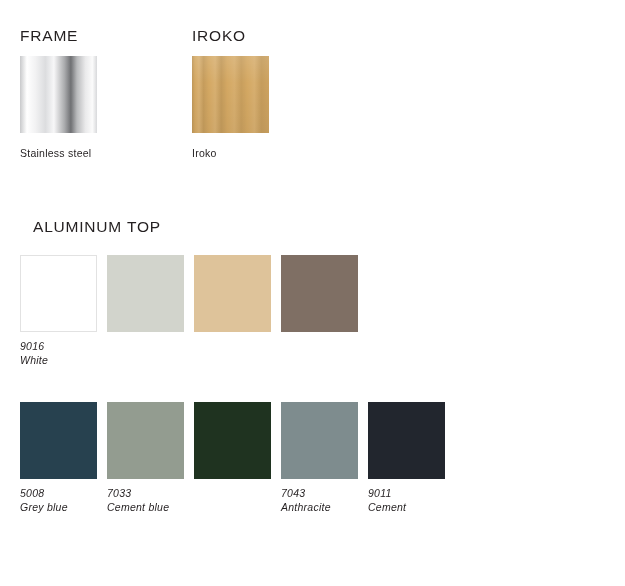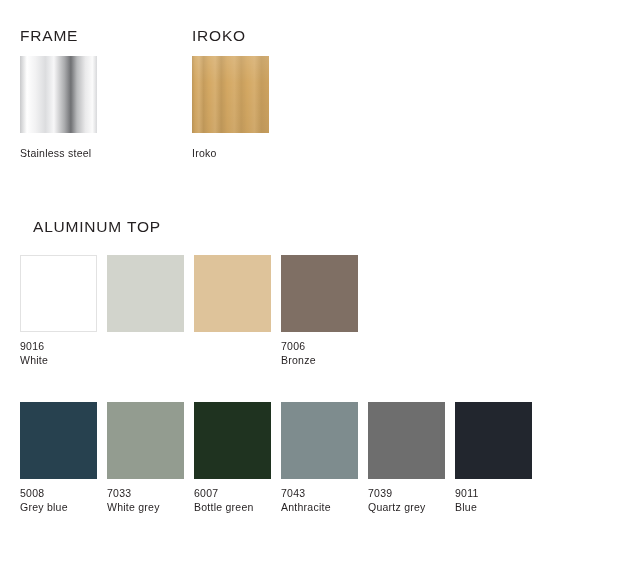--- a/index.html
+++ b/index.html
@@ -31,20 +31,21 @@
     font-weight: 400;
     letter-spacing: 0.8px;
     color: #231f20;
     white-space: nowrap;
   }
 
   
   .swatch-row {
     position: absolute;
     display: flex;
+    font-style: italic;
   }
   .swatch-cell {
     display: flex;
     flex-direction: column;
   }
   .swatch-chip {
     display: block;
     box-sizing: border-box;
   }
   .swatch-chip.bordered {
@@ -152,65 +153,50 @@
         </span>
       </div>
       <div class="swatch-cell">
         <span class="swatch-chip" style="width: 77px; height: 77px; background: rgb(210, 212, 204);"></span>
       </div>
       <div class="swatch-cell">
         <span class="swatch-chip" style="width: 77px; height: 77px; background: rgb(222, 195, 154);"></span>
       </div>
       <div class="swatch-cell">
         <span class="swatch-chip" style="width: 77px; height: 77px; background: rgb(127, 111, 100);"></span>
-        <span class="swatch-labels">
-          <span class="swatch-code">7006</span>
-          <span class="swatch-name">Bronze</span>
-        </span>
       </div>
     </div>
 
   <div class="swatch-row" id="alu-row-1" style="left:20px; top:402px; gap:10px;">
       <div class="swatch-cell">
         <span class="swatch-chip" style="width: 77px; height: 77px; background: rgb(39, 65, 79);"></span>
         <span class="swatch-labels">
           <span class="swatch-code">5008</span>
           <span class="swatch-name">Grey blue</span>
         </span>
       </div>
       <div class="swatch-cell">
         <span class="swatch-chip" style="width: 77px; height: 77px; background: rgb(147, 156, 144);"></span>
         <span class="swatch-labels">
           <span class="swatch-code">7033</span>
-          <span class="swatch-name">White grey</span>
+          <span class="swatch-name">Cement blue</span>
         </span>
       </div>
       <div class="swatch-cell">
         <span class="swatch-chip" style="width: 77px; height: 77px; background: rgb(31, 51, 32);"></span>
-        <span class="swatch-labels">
-          <span class="swatch-code">6007</span>
-          <span class="swatch-name">Bottle green</span>
-        </span>
       </div>
       <div class="swatch-cell">
         <span class="swatch-chip" style="width: 77px; height: 77px; background: rgb(126, 140, 142);"></span>
         <span class="swatch-labels">
           <span class="swatch-code">7043</span>
           <span class="swatch-name">Anthracite</span>
         </span>
       </div>
       <div class="swatch-cell">
-        <span class="swatch-chip" style="width: 77px; height: 77px; background: rgb(110, 110, 110);"></span>
-        <span class="swatch-labels">
-          <span class="swatch-code">7039</span>
-          <span class="swatch-name">Quartz grey</span>
-        </span>
-      </div>
-      <div class="swatch-cell">
         <span class="swatch-chip" style="width: 77px; height: 77px; background: rgb(34, 38, 46);"></span>
         <span class="swatch-labels">
           <span class="swatch-code">9011</span>
-          <span class="swatch-name">Blue</span>
+          <span class="swatch-name">Cement</span>
         </span>
       </div>
     </div>
 
 </div>
 
 </body></html>

